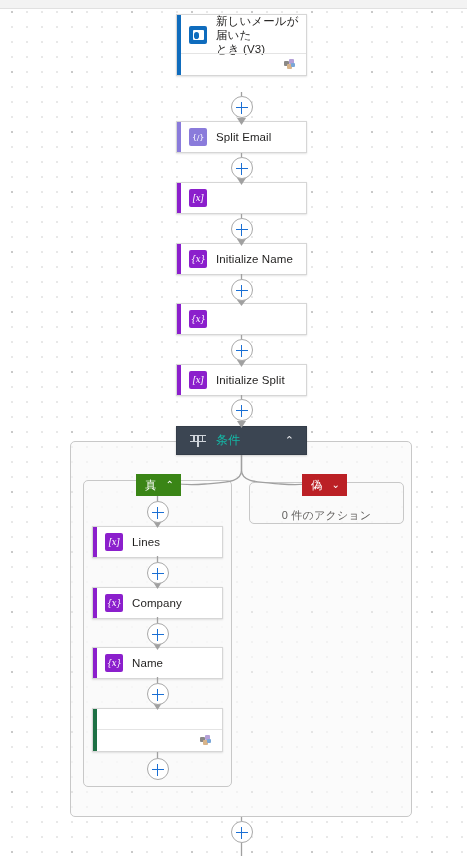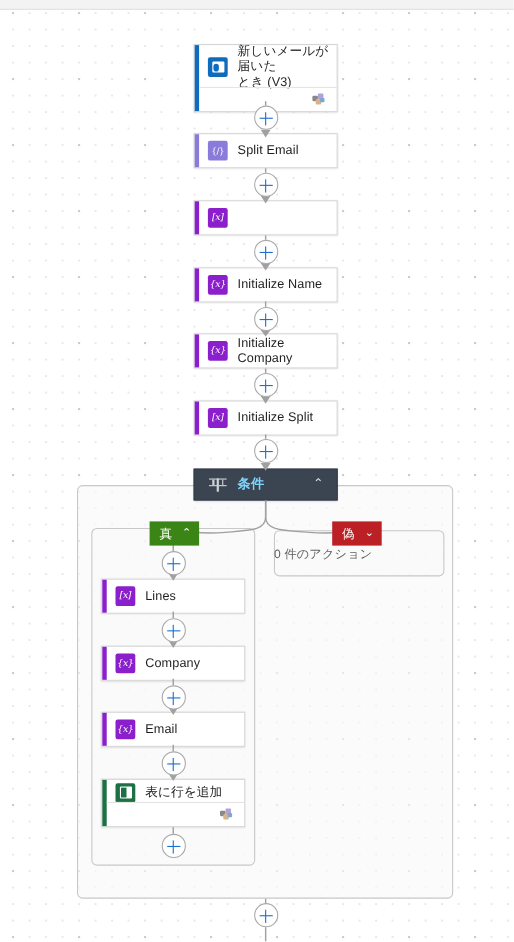--- a/index.html
+++ b/index.html
@@ -127,21 +127,21 @@
   #cond .cico span {
     position: absolute; background: #cfd4da; display: block;
   }
   #cond .cico span:nth-child(1){ left:0; top:2px;  width:16px; height:1.5px; }
   #cond .cico span:nth-child(2){ left:3px;top:3.5px;width:1.5px; height:5px; }
   #cond .cico span:nth-child(3){ left:11.5px;top:3.5px;width:1.5px; height:5px; }
   #cond .cico span:nth-child(4){ left:7.3px;top:2px; width:1.5px; height:12px; }
   #cond .cico span:nth-child(5){ left:0; top:8px;  width:8px; height:1.5px; }
   #cond .cico span:nth-child(6){ left:8.5px;top:8px;width:7.5px;height:1.5px;}
   #cond .ctitle {
-    font-size: 12px; color: #7dd3fc; letter-spacing: 0.2px; font-weight: bold;
+    font-size: 12px; color: #14b8a6; letter-spacing: 0.2px;
   }
   #cond .chev {
     margin-left: auto; margin-right: 12px;
     color: #e7e9ec; font-size: 11px; line-height: 1;
   }
 
   
   .branchbox {
     position: absolute;
     border: 1px solid #c8c8c8;
@@ -168,22 +168,23 @@
     font-size: 11.5px;
     z-index: 6;
   }
   .pill .pchev { margin-left: 9px; font-size: 10px; line-height: 1; }
   .pill.t { background: #3a8516; }
   .pill.f { background: #bb2025; }
 
   .emptytxt {
     position: absolute;
     font-size: 11px; color: #605e5c;
-    text-align: left;
+    text-align: center;
     letter-spacing: 0.2px;
+    margin-top: 12px;
   }
 
   
   .plus {
     position: absolute;
     width: 22px; height: 22px;
     border-radius: 50%;
     background: #ffffff;
     border: 1px solid #a9a9a9;
     box-sizing: border-box;
@@ -235,21 +236,21 @@
     <line x1="157.5" y1="617" x2="157.5" y2="623" stroke="#a0a0a0" stroke-width="1.3"></line>
     <polygon points="153,643 162,643 157.5,650" fill="#a0a0a0"></polygon>
     <line x1="157.5" y1="677" x2="157.5" y2="683" stroke="#a0a0a0" stroke-width="1.3"></line>
     <polygon points="153,703 162,703 157.5,710" fill="#a0a0a0"></polygon>
     <line x1="157.5" y1="752" x2="157.5" y2="758" stroke="#a0a0a0" stroke-width="1.3"></line>
 
     <line x1="241.5" y1="817" x2="241.5" y2="821" stroke="#a0a0a0" stroke-width="1.3"></line>
     <line x1="241.5" y1="843" x2="241.5" y2="856" stroke="#a0a0a0" stroke-width="1.3"></line>
   </svg>
 
-  <div class="card two-line" style="left:176px; top:40px; width:131px; height:62px;">
+  <div class="card two-line" style="left:176px; top:14px; width:131px; height:62px;">
     <div class="accent" style="background:#0F6CBD;"></div>
     <div class="hdr" style="height:40px;">
       <div class="gicon outlook">
           <span class="ob"></span>
         </div>
       <div class="title">新しいメールが届いた
 とき (V3)</div>
     </div>
     <div class="foot">
       <div class="plug">
@@ -285,21 +286,20 @@
       <div class="gicon var">{x}</div>
       <div class="title">Initialize Name</div>
     </div>
   </div>
   <div class="plus" style="left:230.5px; top:279px;"></div>
 
   <div class="card" style="left:176px; top:303px; width:131px; height:32px;">
     <div class="accent" style="background:#8B1FCC;"></div>
     <div class="hdr" style="height:30px;">
       <div class="gicon var">{x}</div>
-      <div class="title">Initialize Company</div>
     </div>
   </div>
   <div class="plus" style="left:230.5px; top:339px;"></div>
 
   <div class="card" style="left:176px; top:364px; width:131px; height:32px;">
     <div class="accent" style="background:#8B1FCC;"></div>
     <div class="hdr" style="height:30px;">
       <div class="gicon var">[x]</div>
       <div class="title">Initialize Split</div>
     </div>
@@ -345,33 +345,27 @@
       <div class="gicon var">{x}</div>
       <div class="title">Company</div>
     </div>
   </div>
   <div class="plus" style="left:146.5px; top:623px;"></div>
 
   <div class="card" style="left:92px; top:647px; width:131px; height:32px;">
     <div class="accent" style="background:#8B1FCC;"></div>
     <div class="hdr" style="height:30px;">
       <div class="gicon var">{x}</div>
-      <div class="title">Email</div>
+      <div class="title">Name</div>
     </div>
   </div>
   <div class="plus" style="left:146.5px; top:683px;"></div>
 
   <div class="card" style="left:92px; top:708px; width:131px; height:44px;">
     <div class="accent" style="background:#1D7044;"></div>
-    <div class="hdr" style="height:23px;">
-      <div class="gicon excel">
-          <span class="xb"></span>
-        </div>
-      <div class="title">表に行を追加</div>
-    </div>
     <div class="foot">
       <div class="plug">
           <i></i>
           <i></i>
           <i></i>
           <i></i>
         </div>
     </div>
   </div>
   <div class="plus" style="left:146.5px; top:758px;"></div>

